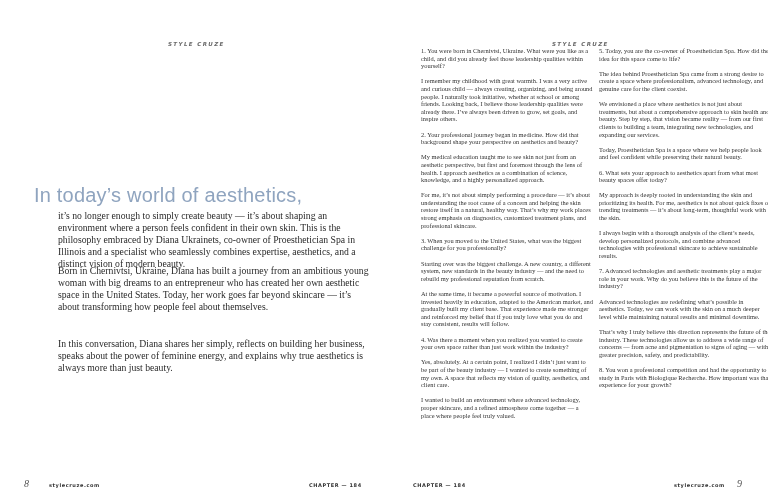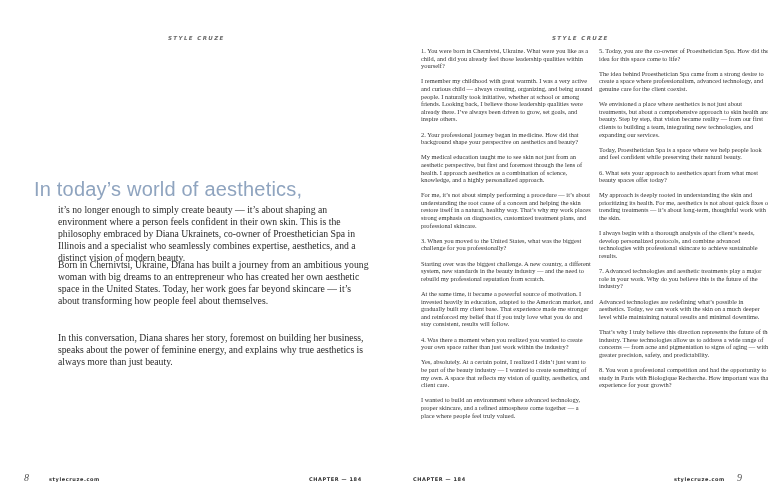--- a/index.html
+++ b/index.html
@@ -1,19 +1,19 @@
 <!DOCTYPE html>
 <html><head>
   <meta charset="utf-8">
   <style>
     * { box-sizing: border-box; margin: 0; padding: 0; }
     html, body { width: 768px; height: 496px; background: #ffffff; overflow: hidden; }
     body { position: relative; font-family: "Liberation Serif", serif; color: #2a2a2a; }
 
-    .page { position: absolute; top: 10px; height: 400px; width: 384px; }
+    .page { position: absolute; top: 16px; height: 400px; width: 384px; }
     .page-left { left: 0; }
     .page-right { left: 384px; }
 
     .logo {
       position: absolute; top: 25px;
       font-family: "DejaVu Sans", sans-serif;
       font-style: italic; font-weight: bold;
       font-size: 5.5px; letter-spacing: 1.4px;
       color: #6a6a6a;
     }
@@ -67,21 +67,21 @@
     .page-right .footer-num { left: 353px; }
   </style>
 </head>
 <body>
 
 <div class="page page-left">
   <div class="logo">STYLE CRUZE</div>
   <h1 class="lead-heading">In today’s world of aesthetics,</h1>
   <p class="lead-para lp1">it’s no longer enough to simply create beauty — it’s about shaping an environment where a person feels confident in their own skin. This is the philosophy embraced by Diana Ukrainets, co-owner of Proesthetician Spa in Illinois and a specialist who seamlessly combines expertise, aesthetics, and a distinct vision of modern beauty.</p>
   <p class="lead-para lp2">Born in Chernivtsi, Ukraine, Diana has built a journey from an ambitious young woman with big dreams to an entrepreneur who has created her own aesthetic space in the United States. Today, her work goes far beyond skincare — it’s about transforming how people feel about themselves.</p>
-  <p class="lead-para lp3">In this conversation, Diana shares her story, foremost on building her business, speaks about the power of feminine energy, and explains why true aesthetics is always more than just beauty.</p>
+  <p class="lead-para lp3">In this conversation, Diana shares her simply, reflects on building her business, speaks about the power of feminine energy, and explains why true aesthetics is always more than just beauty.</p>
   <div class="footer-num">8</div>
   <div class="footer-site">stylecruze.com</div>
   <div class="footer-chapter">CHAPTER — 184</div>
 </div>
 
 <div class="page page-right">
   <div class="logo">STYLE CRUZE</div>
   <div class="footer-chapter">CHAPTER — 184</div>
   <div class="footer-site">stylecruze.com</div>
   <div class="footer-num">9</div>

